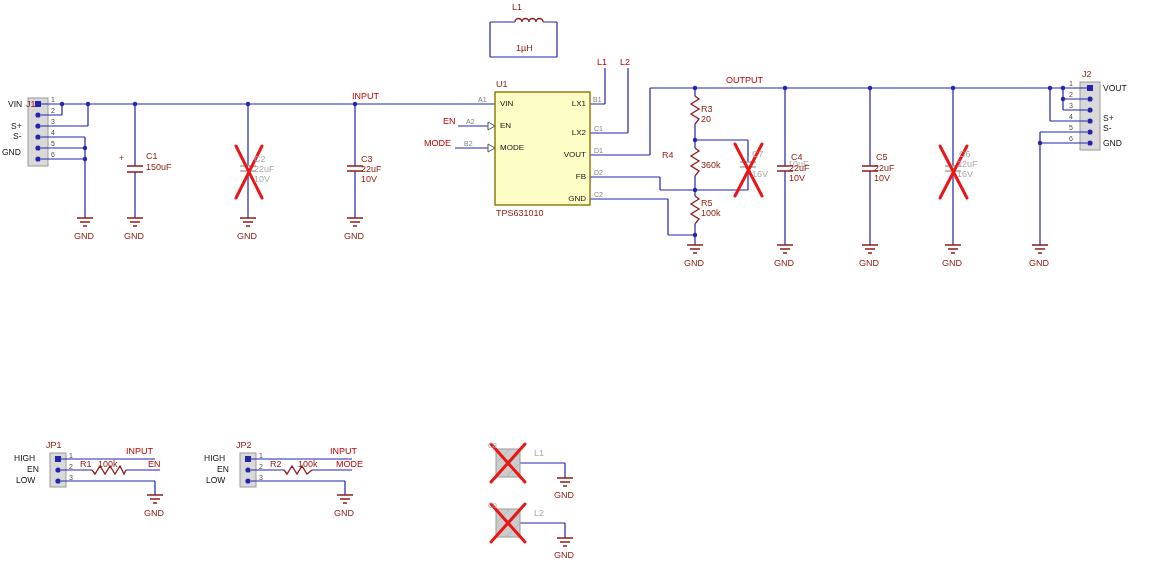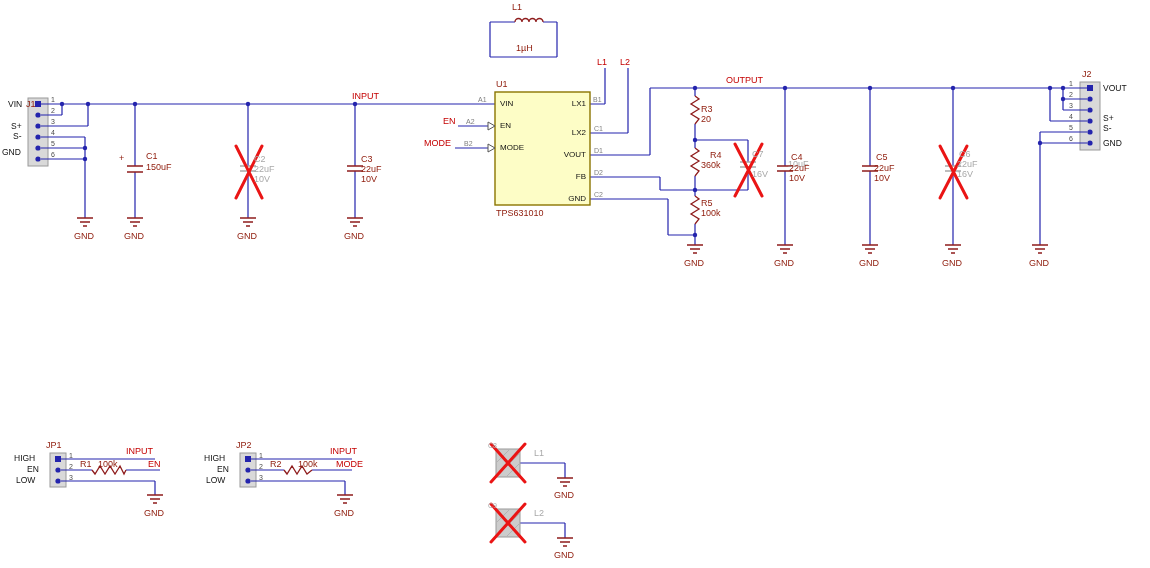--- a/index.html
+++ b/index.html
@@ -235,21 +235,21 @@
   <span class="lbl ref" style="left:361px;top:165px">22uF</span>
   <span class="lbl ref" style="left:361px;top:175px">10V</span>
 
   <span class="lbl ref" style="left:74px;top:232px">GND</span>
   <span class="lbl ref" style="left:124px;top:232px">GND</span>
   <span class="lbl ref" style="left:237px;top:232px">GND</span>
   <span class="lbl ref" style="left:344px;top:232px">GND</span>
 
   <span class="lbl ref" style="left:701px;top:105px">R3</span>
   <span class="lbl ref" style="left:701px;top:115px">20</span>
-  <span class="lbl ref" style="left:710px;top:151px">R4</span>
+  <span class="lbl ref" style="left:662px;top:151px">R4</span>
   <span class="lbl ref" style="left:701px;top:161px">360k</span>
   <span class="lbl ref" style="left:701px;top:199px">R5</span>
   <span class="lbl ref" style="left:701px;top:209px">100k</span>
 
   <span class="lbl dnp" style="left:752px;top:150px">C7</span>
   <span class="lbl dnp" style="left:788px;top:160px">10uF</span>
   <span class="lbl dnp" style="left:752px;top:170px">16V</span>
   <span class="lbl ref" style="left:791px;top:153px">C4</span>
   <span class="lbl ref" style="left:789px;top:164px">22uF</span>
   <span class="lbl ref" style="left:789px;top:174px">10V</span>

